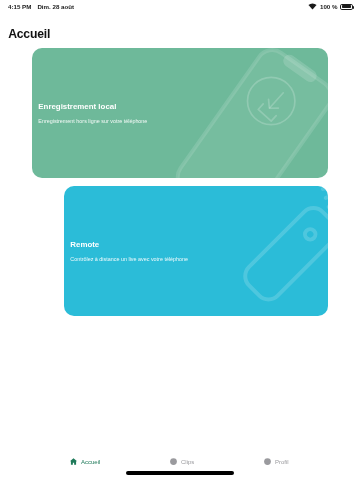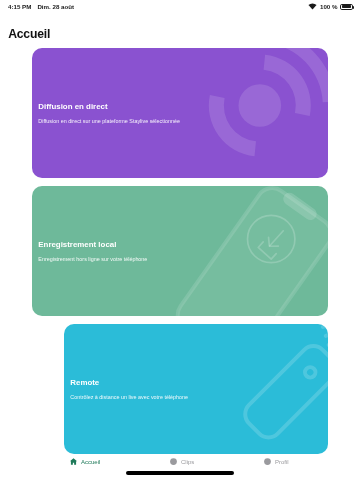--- a/index.html
+++ b/index.html
@@ -50,34 +50,20 @@
     <span class="battery">
         <i></i>
       </span>
   </div>
 </div>
 
 <div class="page-title">Accueil</div>
 
 <div class="cards">
 
-  <div class="card c1">
-    <svg width="296" height="130" viewBox="0 0 296 130">
-      <g fill="#ffffff" fill-opacity="0.13">
-        <circle cx="227.8" cy="57.5" r="21.3"></circle>
-        <path d="M233.1,6.8 A51,51 0 0 1 277.7,68.1 L263.0,65.0 A36,36 0 0 0 231.6,21.7 Z"></path>
-        <path d="M235.7,-18.1 A76,76 0 0 1 303.7,53.5 L290.7,54.2 A63,63 0 0 0 234.4,-5.2 Z"></path>
-        <path d="M222.5,108.2 A51,51 0 0 1 177.9,46.9 L192.6,50.0 A36,36 0 0 0 224.0,93.3 Z"></path>
-      </g>
-    </svg>
-    <div class="card-text">
-      <h3>Diffusion en direct</h3>
-      <p>Diffusion en direct sur une plateforme Staylive sélectionnée</p>
-    </div>
-  </div>
 
   <div class="card c2">
     <svg width="296" height="130" viewBox="0 0 296 130">
       <g transform="rotate(35.25 236.4 -4.2)">
         <rect x="236.4" y="-4.2" width="84.7" height="168" rx="16" fill="#ffffff" fill-opacity="0.06" stroke="#ffffff" stroke-opacity="0.13" stroke-width="4"></rect>
         <rect x="257.4" y="-8.5" width="38" height="12.3" rx="6" fill="#ffffff" fill-opacity="0.15"></rect>
       </g>
       <g fill="none" stroke="#ffffff" stroke-opacity="0.2" stroke-width="1.7" stroke-linecap="round" stroke-linejoin="round">
         <circle cx="239.2" cy="53.0" r="23.7"></circle>
         <g transform="rotate(42 239.2 53.0)">

